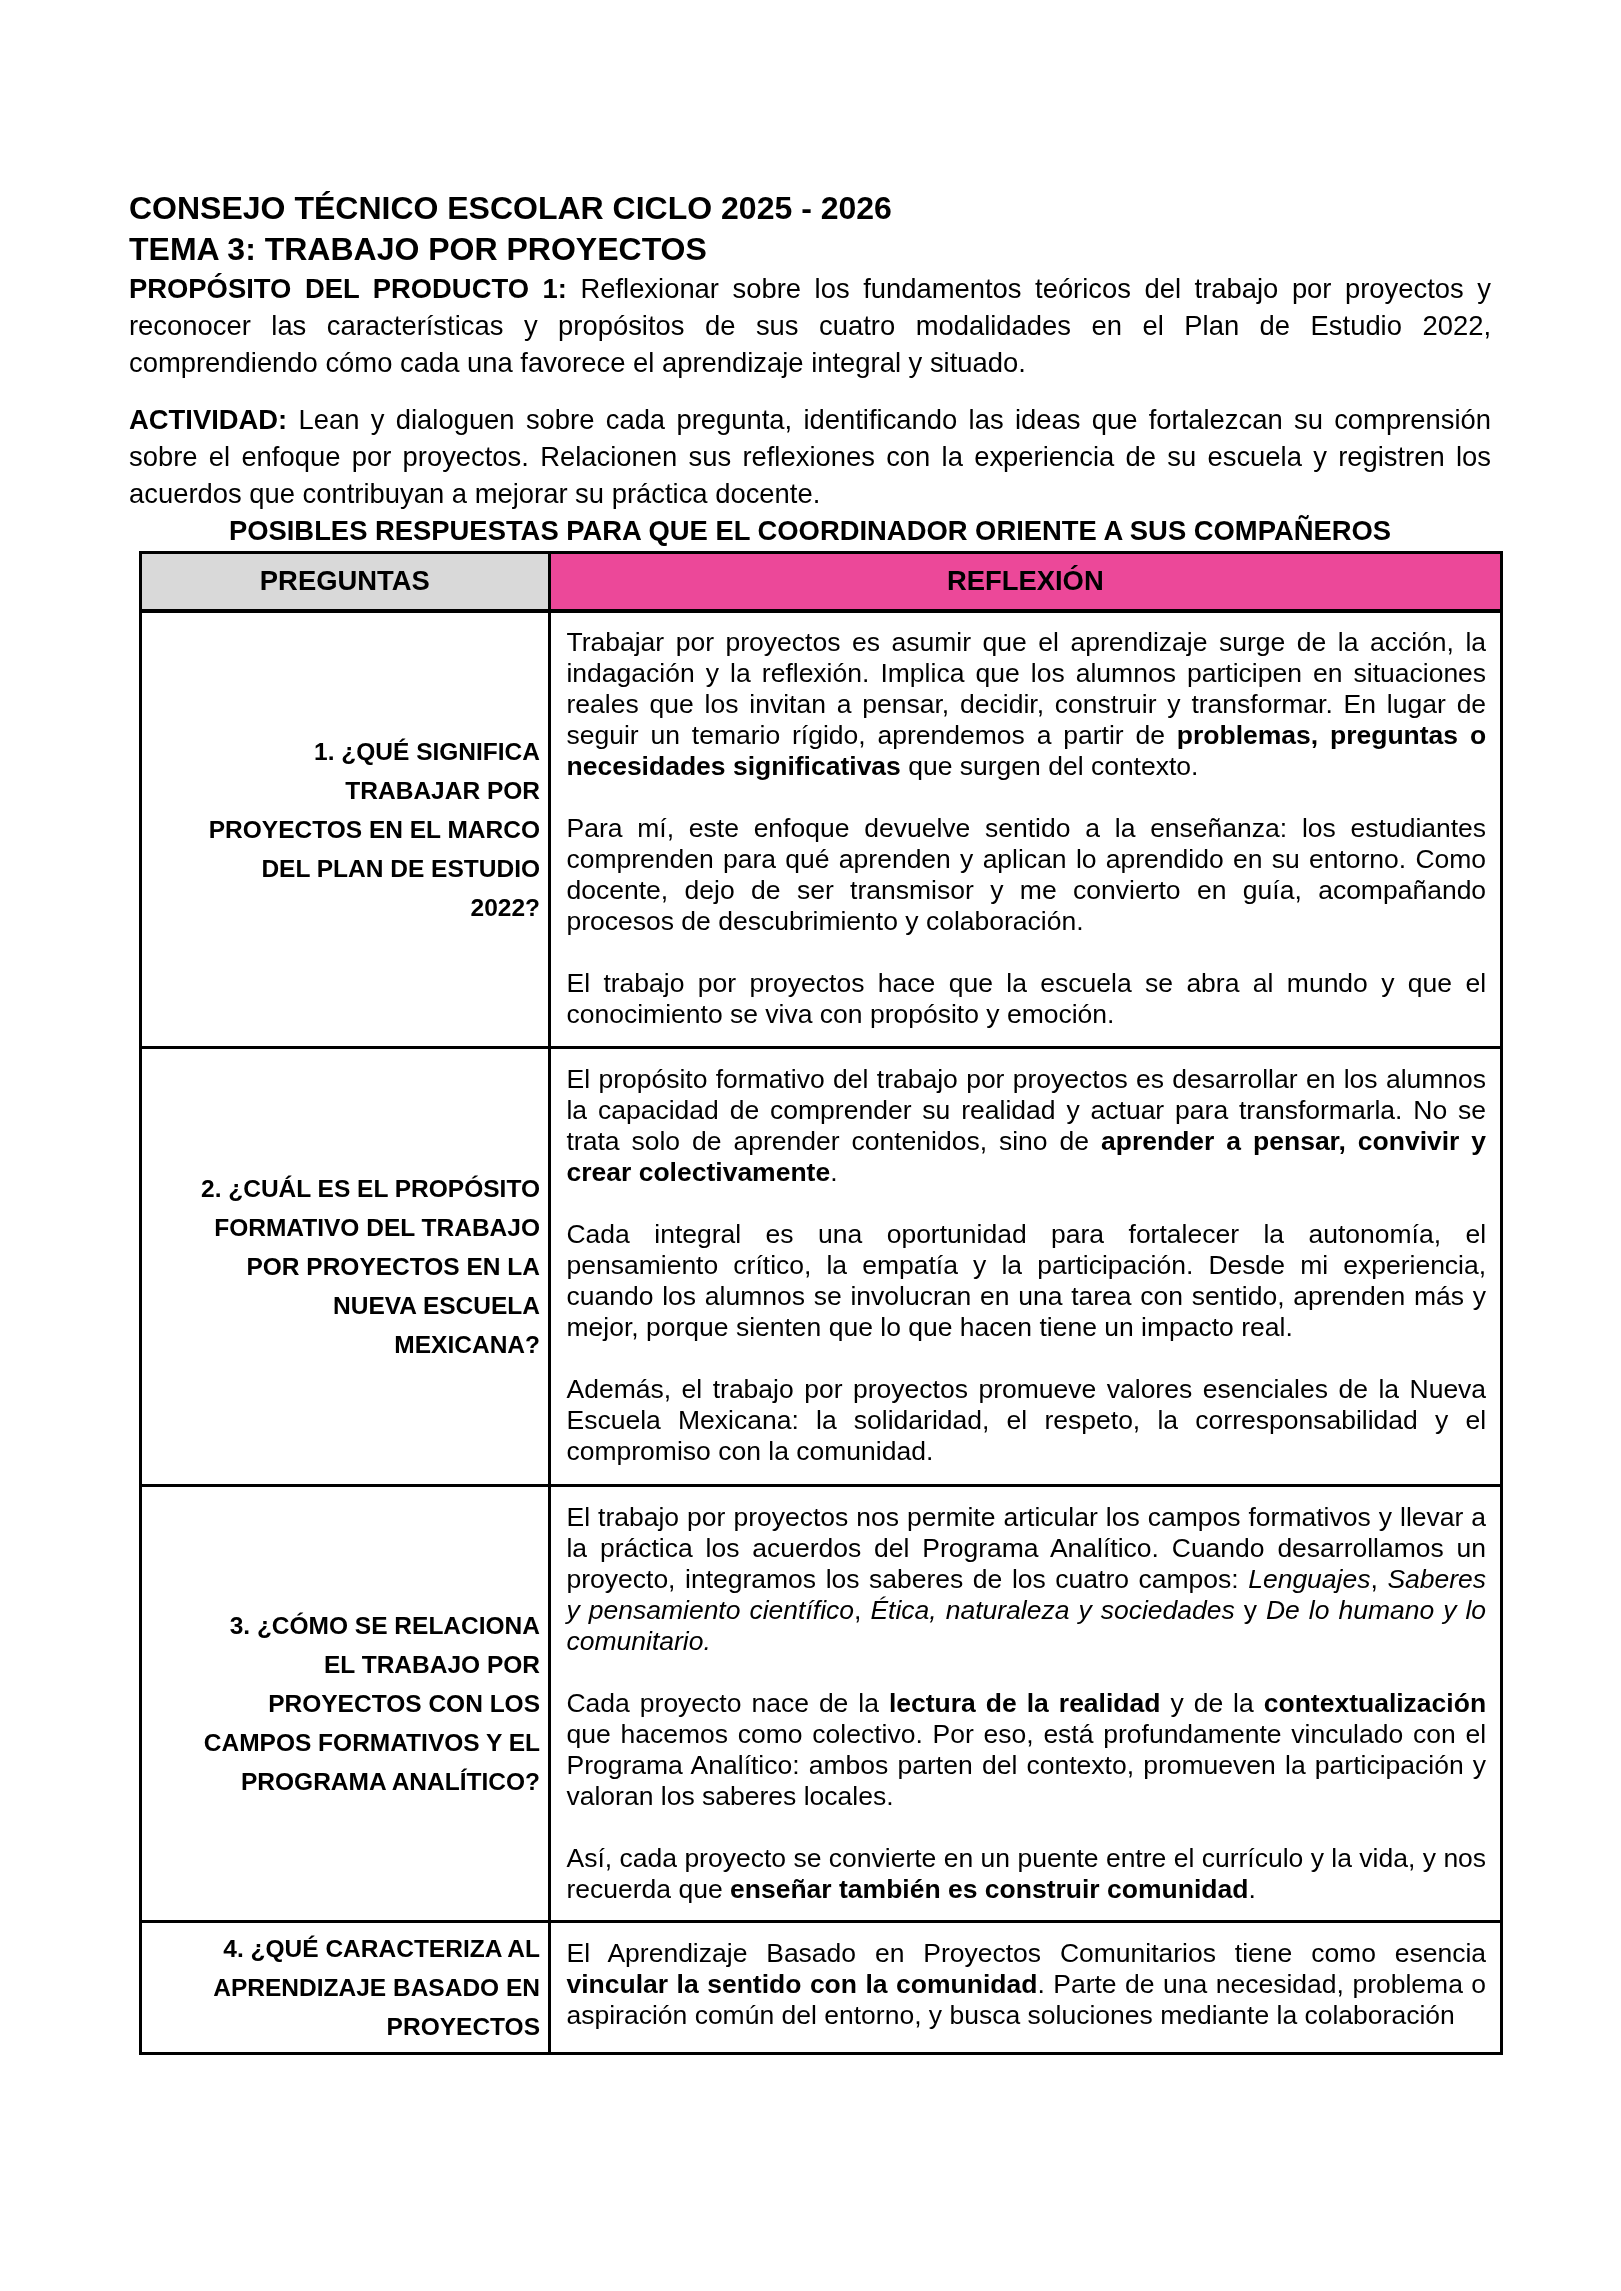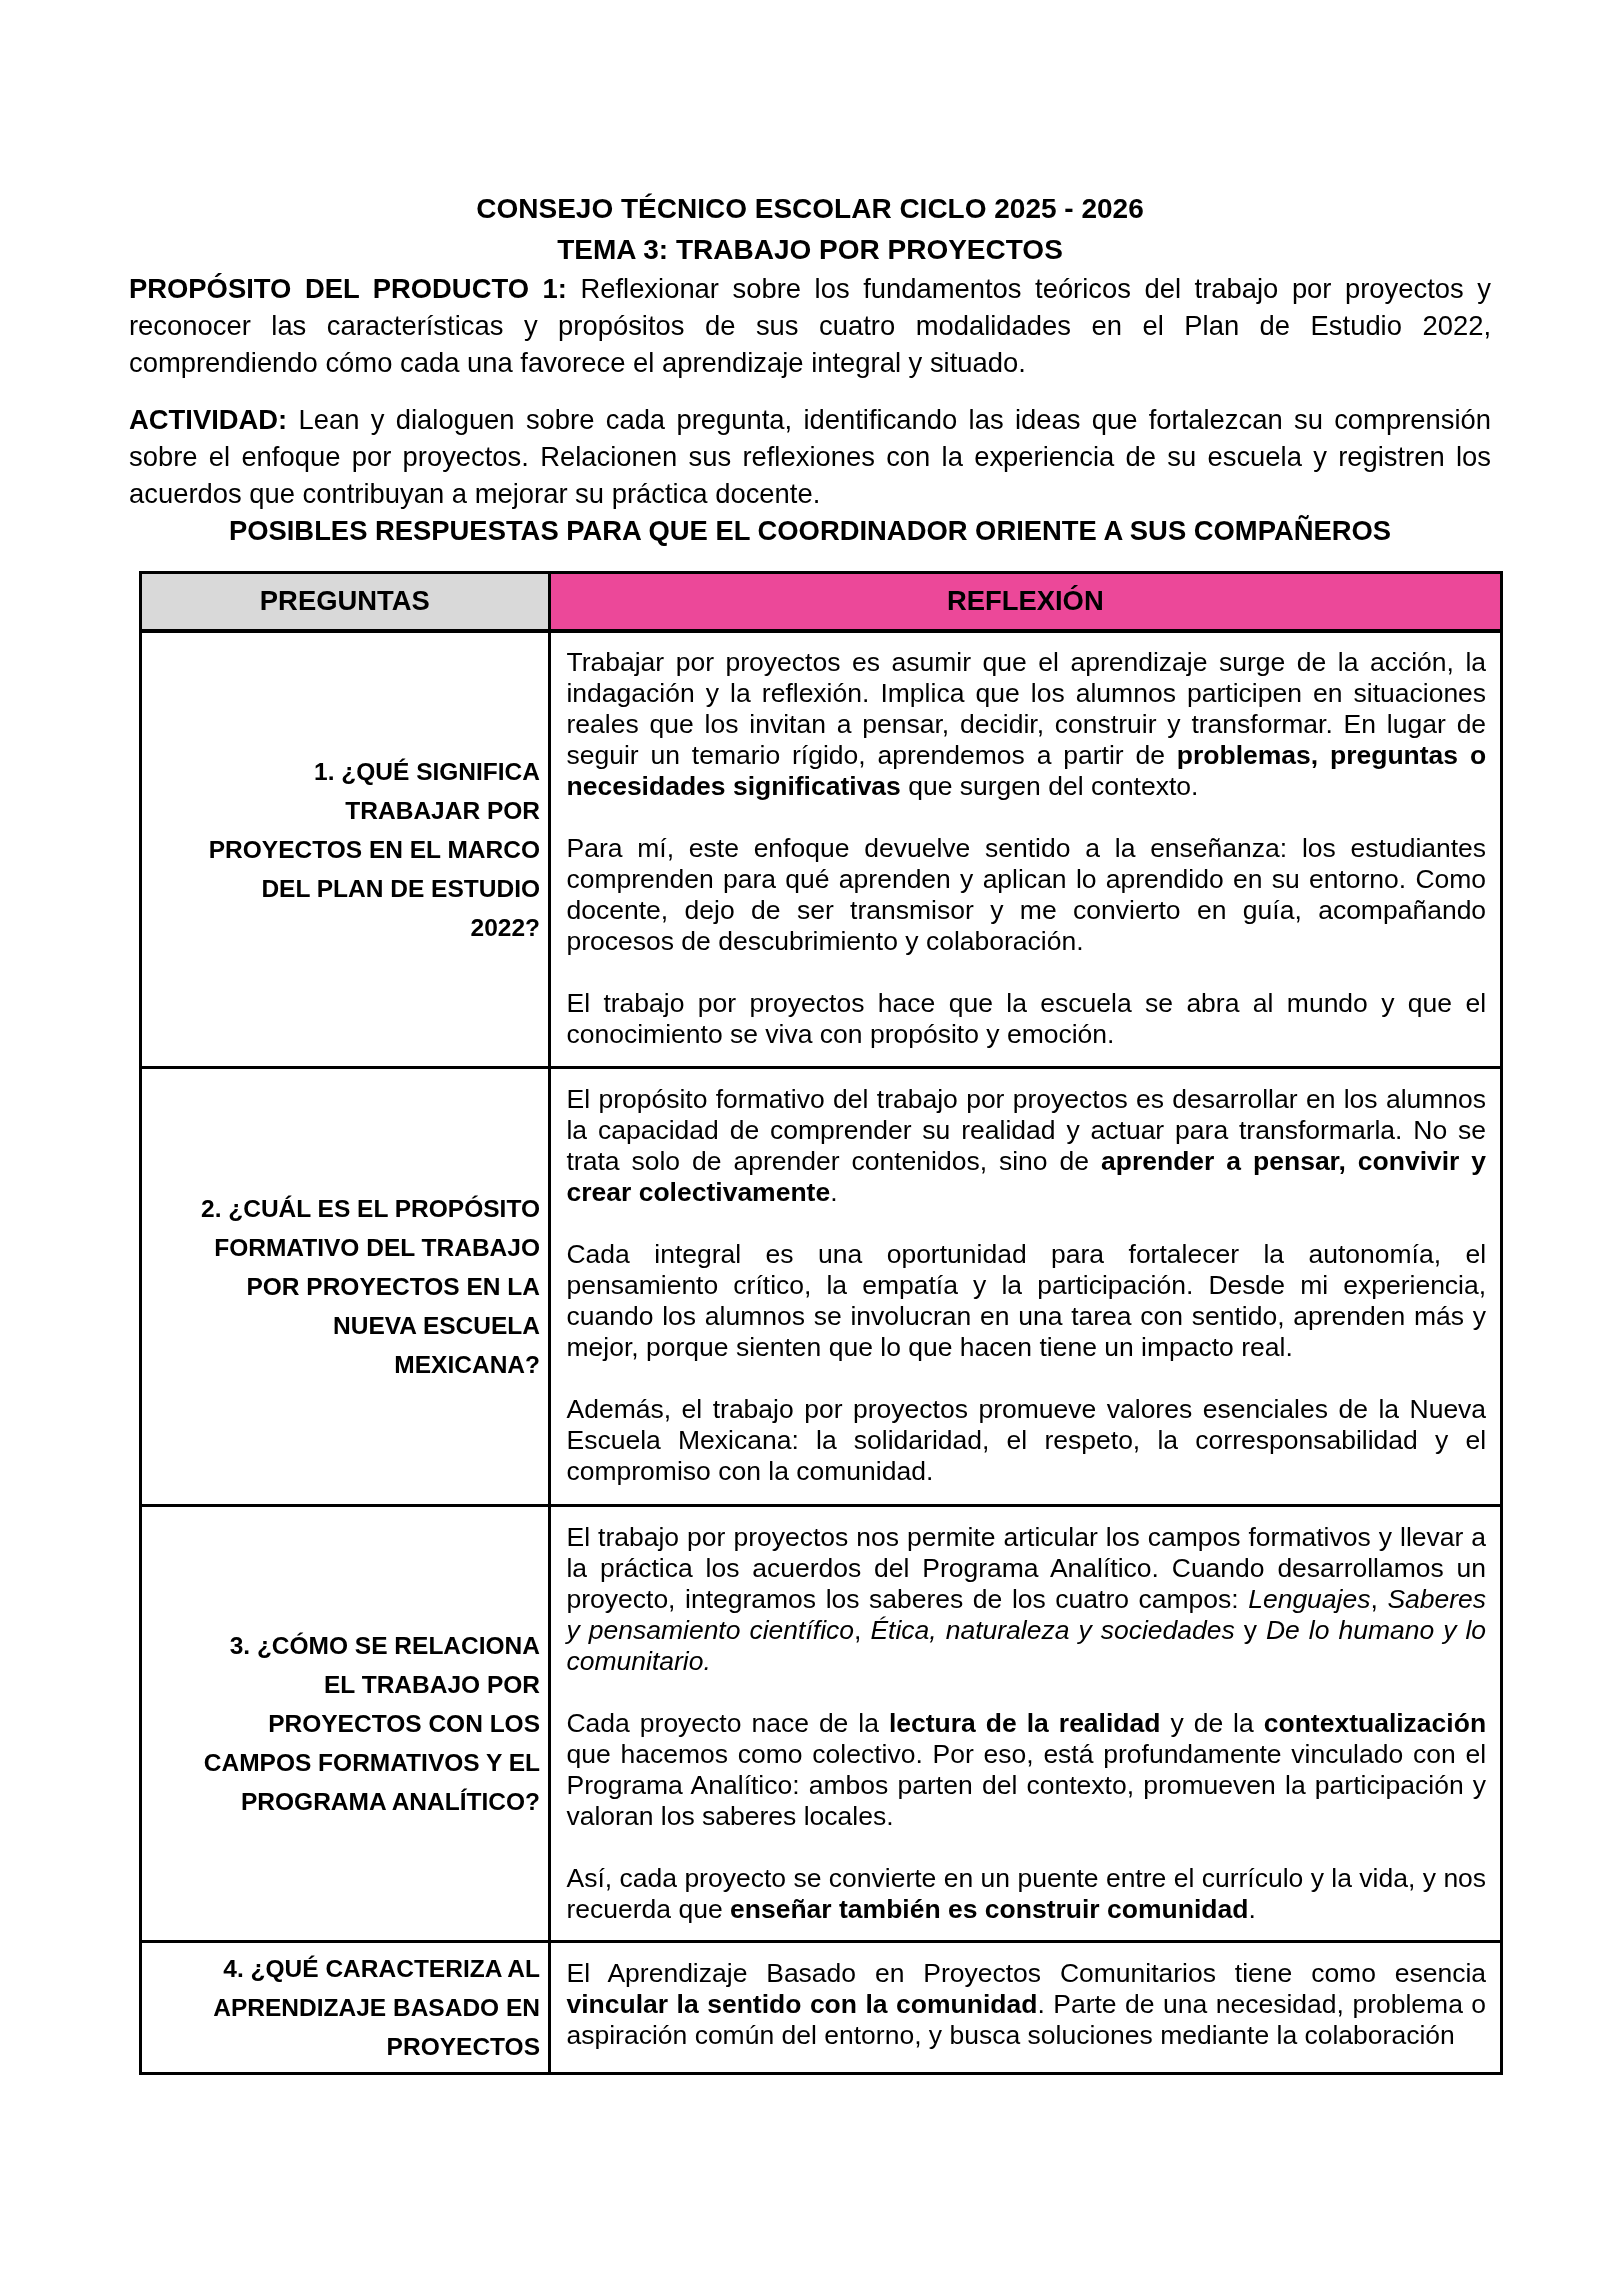--- a/index.html
+++ b/index.html
@@ -17,23 +17,22 @@
   }
   .sheet {
     padding-top: 188px;
   }
   .content {
     width: 1362px;
     margin-left: 129px;
   }
   
   .title-block {
-    text-align: center;
     font-weight: bold;
-    font-size: 28px;
+    font-size: 32px;
     line-height: 41px;
   }
   
   .intro-par {
     font-size: 27.4px;
     line-height: 37px;
     text-align: justify;
     margin: 0;
   }
   .intro-par .lead {
@@ -48,21 +47,21 @@
     font-size: 27.4px;
     line-height: 37px;
     white-space: nowrap;
   }
   
   table.qa {
     border-collapse: collapse;
     table-layout: fixed;
     width: 1360px;
     margin-left: 9.8px;
-    margin-top: 22px;
+    margin-top: 2px;
   }
   table.qa th,
   table.qa td {
     border: 3.9px solid #000000;
   }
   table.qa thead th {
     font-weight: bold;
     font-size: 27.4px;
     text-align: center;
     vertical-align: middle;

